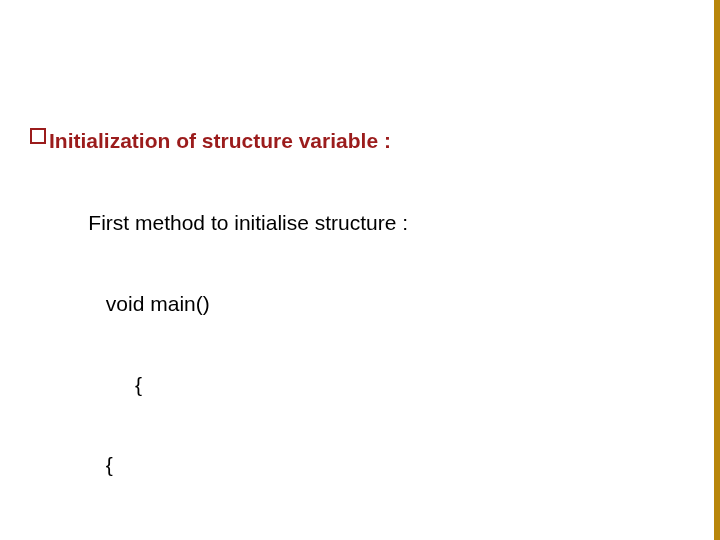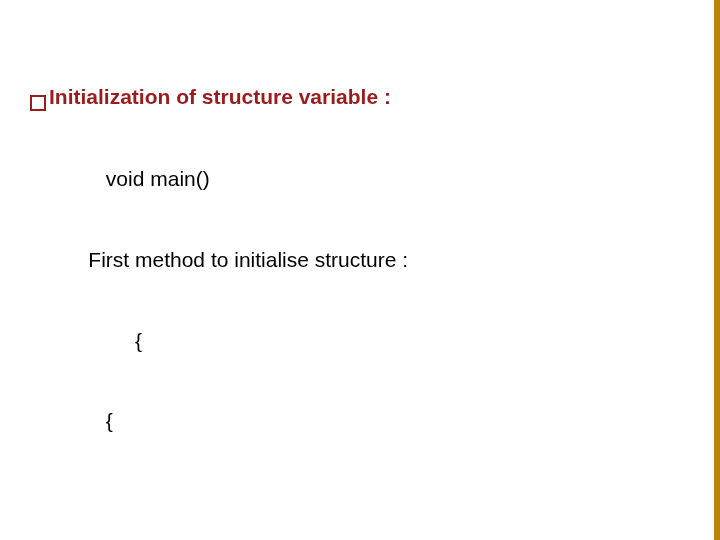--- a/index.html
+++ b/index.html
@@ -29,22 +29,23 @@
   }
   .content {
     position: absolute;
     left: 30px;
     top: 30px;
     line-height: 1.28;
     white-space: pre;
   }
   .title-line {
     display: flex;
-    align-items: flex-end;
+    align-items: flex-start;
     margin-bottom: 2px;
+    margin-top: 44px;
   }
   .bullet {
     width: 16px;
     height: 16px;
     border: 2px solid #9b1c1c;
     box-sizing: border-box;
     margin-right: 3px;
   }
   .title {
     font-weight: bold;
@@ -58,22 +59,22 @@
 </head>
 <body>
 
 <div class="slide">
   <div class="accent-bar"></div>
   <div class="content">
     <div class="title-line">
       <span class="bullet"></span>
       <span class="title">Initialization of structure variable :</span>
     </div>
+    <div class="code">          First method to initialise structure :</div>
     <div class="code">             void main()</div>
-    <div class="code">          First method to initialise structure :</div>
     <div class="code">                  {</div>
     <div class="code">             {</div>
     
     
     
     
     
     
   </div>
 </div>

